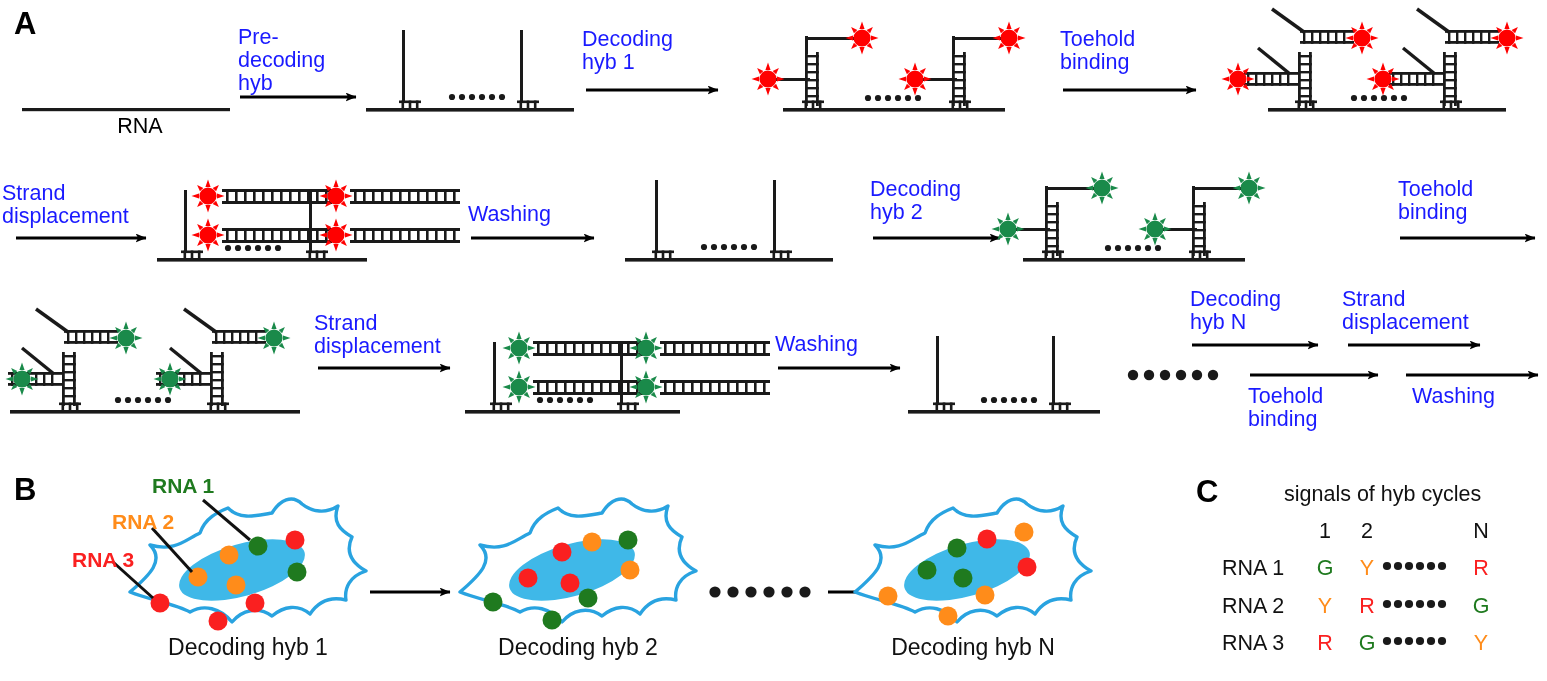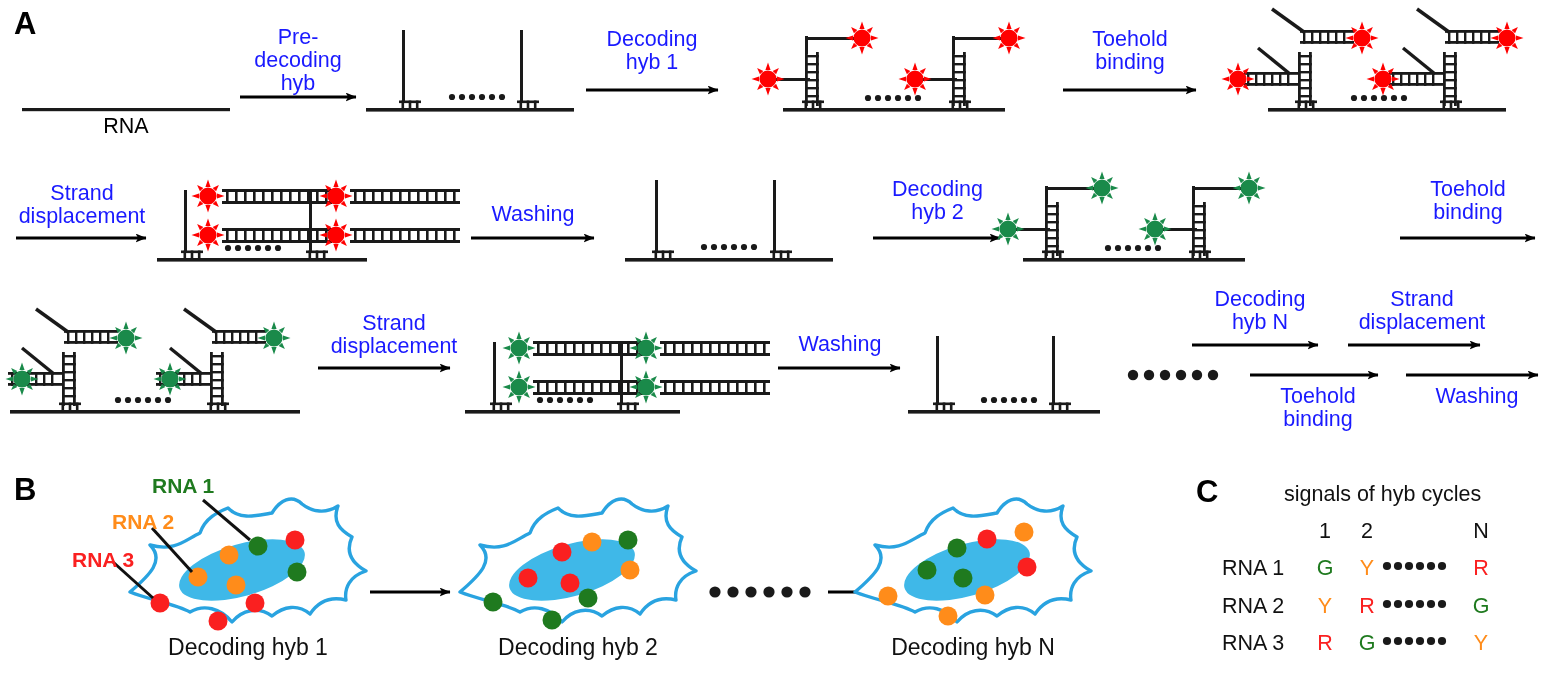--- a/index.html
+++ b/index.html
@@ -7,21 +7,21 @@
   body{width:1547px;height:681px;position:relative;overflow:hidden;
        font-family:"Liberation Sans","DejaVu Sans",sans-serif;color:#000;}
   .fig{position:absolute;inset:0;}
   svg{display:block;}
   .abs{position:absolute;}
 
   .panel-letter{font-size:31px;font-weight:bold;color:#000;letter-spacing:0;}
 
   .step-label{
     position:absolute;color:#1a1aff;font-size:21.5px;line-height:23px;
-    text-align:center;white-space:pre-line;font-family:"Liberation Sans",sans-serif;
+    white-space:pre-line;font-family:"Liberation Sans",sans-serif;
   }
   .blk{position:absolute;color:#000;font-size:21.5px;text-align:center;}
 
   .rna-tag{position:absolute;font-size:21px;font-weight:bold;}
   .cell-cap{position:absolute;font-size:23px;color:#111;text-align:center;}
 
   .tbl-title{position:absolute;font-size:21.5px;color:#111;}
   .tbl-txt{position:absolute;font-size:21.5px;color:#111;text-align:center;}
   .tbl-code{position:absolute;font-size:21.5px;font-weight:500;text-align:center;}
 </style>
@@ -478,21 +478,21 @@
       <circle cx="1431" cy="641" r="4.1"></circle>
           <circle cx="1442" cy="641" r="4.1"></circle>
     </g>
   </g>
 </svg>
 
 <div class="panel-letter abs" style="left:14px;top:6px;">A</div>
 <div class="panel-letter abs" style="left:14px;top:472px;">B</div>
 <div class="panel-letter abs" style="left:1196px;top:474px;">C</div>
 
-<div class="blk" style="left:66px;top:114px;width:120px;">RNA</div>
+<div class="blk" style="left:80px;top:114px;width:120px;">RNA</div>
 
 <div class="step-label" style="left:238px;top:26px;width:120px;">Pre-
 decoding
 hyb</div>
 <div class="step-label" style="left:582px;top:28px;width:140px;">Decoding
 hyb 1</div>
 <div class="step-label" style="left:1060px;top:28px;width:140px;">Toehold
 binding</div>
 
 <div class="step-label" style="left:2px;top:182px;width:160px;">Strand

